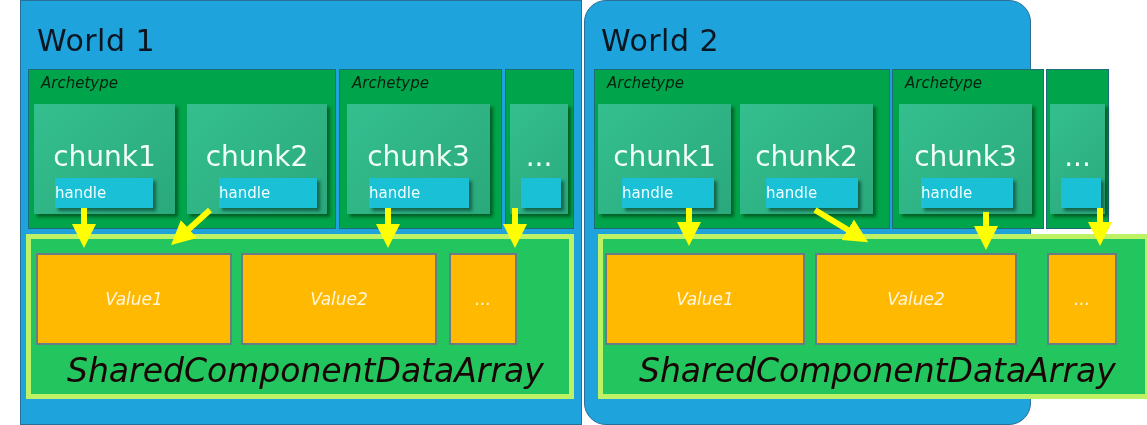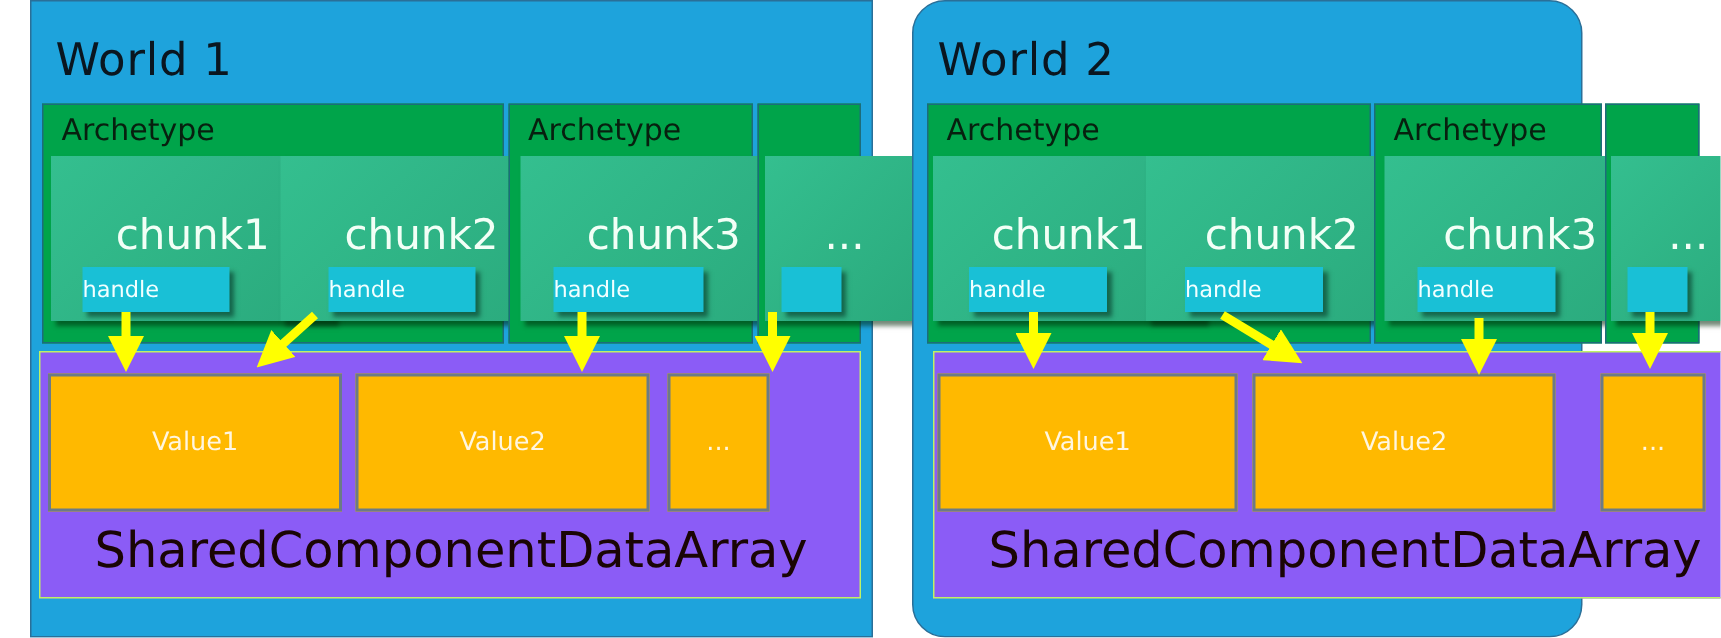--- a/index.html
+++ b/index.html
@@ -12,40 +12,39 @@
     background: #1ea3dc; border: 1px solid #2a6f98; box-sizing: border-box;
   }
   .world-title {
     position: absolute; left: 16px; top: 22px; font-size: 30px; color: #0a1620; letter-spacing: 0.5px;
   }
   .archetype {
     position: absolute; top: 68px; height: 160px;
     background: #00a44a; border: 1px solid #1d6c7a; box-sizing: border-box;
   }
   .archetype-label {
-    position: absolute; left: 12px; top: 4px; font-size: 20px; color: #07200f;
+    position: absolute; left: 12px; top: 4px; font-size: 15px; color: #07200f; font-style: italic;
   }
   .chunk {
     position: absolute; top: 34px; height: 110px;
     background: linear-gradient(135deg, #34bf8f 0%, #2aa97c 100%);
     box-shadow: 3px 3px 3px rgba(0,40,10,0.55);
-    padding-left: 48px;
   }
   .chunk-label {
     position: absolute; left: 0; right: 0; top: 36px; text-align: center;
     font-size: 28px; color: #f2fff6;
   }
   .handle {
     position: absolute; top: 74px; height: 30px;
     background: #19c0d6; box-shadow: 3px 3px 3px rgba(0,40,30,0.55);
     color: #f2ffff; font-size: 15px; text-align: left; line-height: 30px;
   }
   .shared-array {
     position: absolute; top: 233px; height: 165px;
-    background: #8b5cf6; border: 1px solid #bef264; box-sizing: border-box;
+    background: #22c55e; border: 5px solid #bef264; box-sizing: border-box; font-style: italic;
   }
   .value {
     position: absolute; top: 14px; height: 92px;
     background: #ffb900; border: 2px solid #6b7b86; box-sizing: border-box;
     color: #fff6e0; font-size: 17px; text-align: center; line-height: 88px;
   }
   .shared-label {
     position: absolute; left: 36px; top: 112px; font-size: 33px; color: #1a0505;
   }
   svg.arrows { position: absolute; left: 0; top: 0; width: 1147px; height: 425px; pointer-events: none; }
@@ -84,21 +83,21 @@
   </div>
 
   <div class="shared-array" style="left:5px; width:548px;">
     <div class="value" style="left:5px; width:196px;">Value1</div>
     <div class="value" style="left:210px; width:196px;">Value2</div>
     <div class="value" style="left:418px; width:68px;">...</div>
     <div class="shared-label">SharedComponentDataArray</div>
   </div>
 </div>
 
-<div class="world" style="left:608px; width:447px;border-radius:22px;">
+<div class="world" style="left:584px; width:447px;border-radius:22px;">
   <div class="world-title">World 2</div>
 
   <div class="archetype" style="left:9px; width:296px;">
     <div class="archetype-label">Archetype</div>
     <div class="chunk" style="left:3px; width:133px;">
       <div class="chunk-label">chunk1</div>
       <div class="handle" style="left:24px; width:92px;">handle</div>
     </div>
     <div class="chunk" style="left:145px; width:133px;">
       <div class="chunk-label">chunk2</div>

